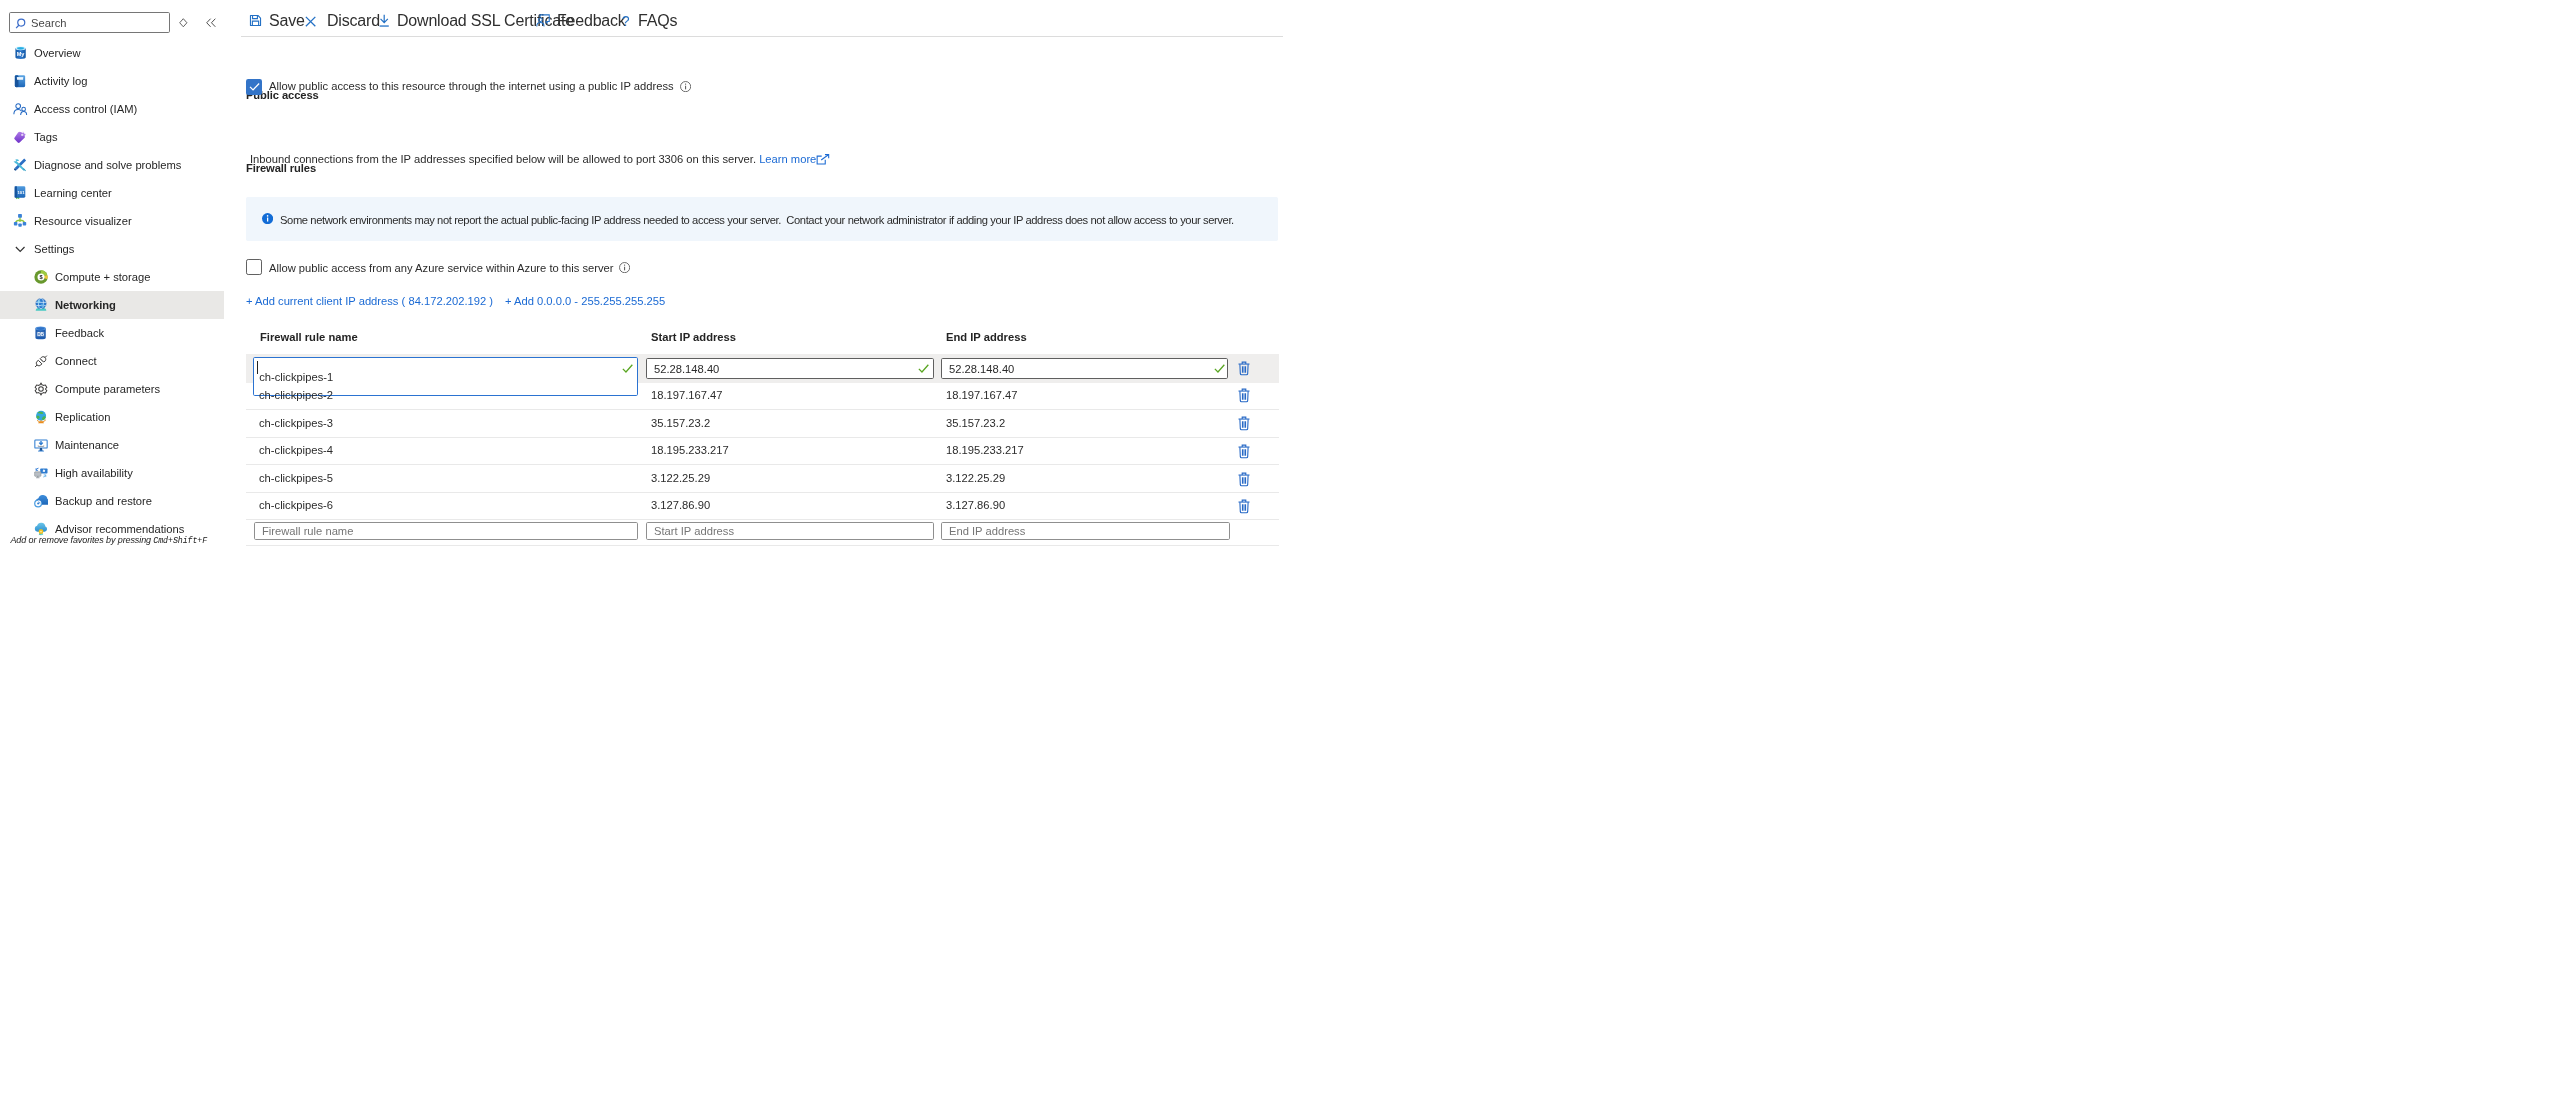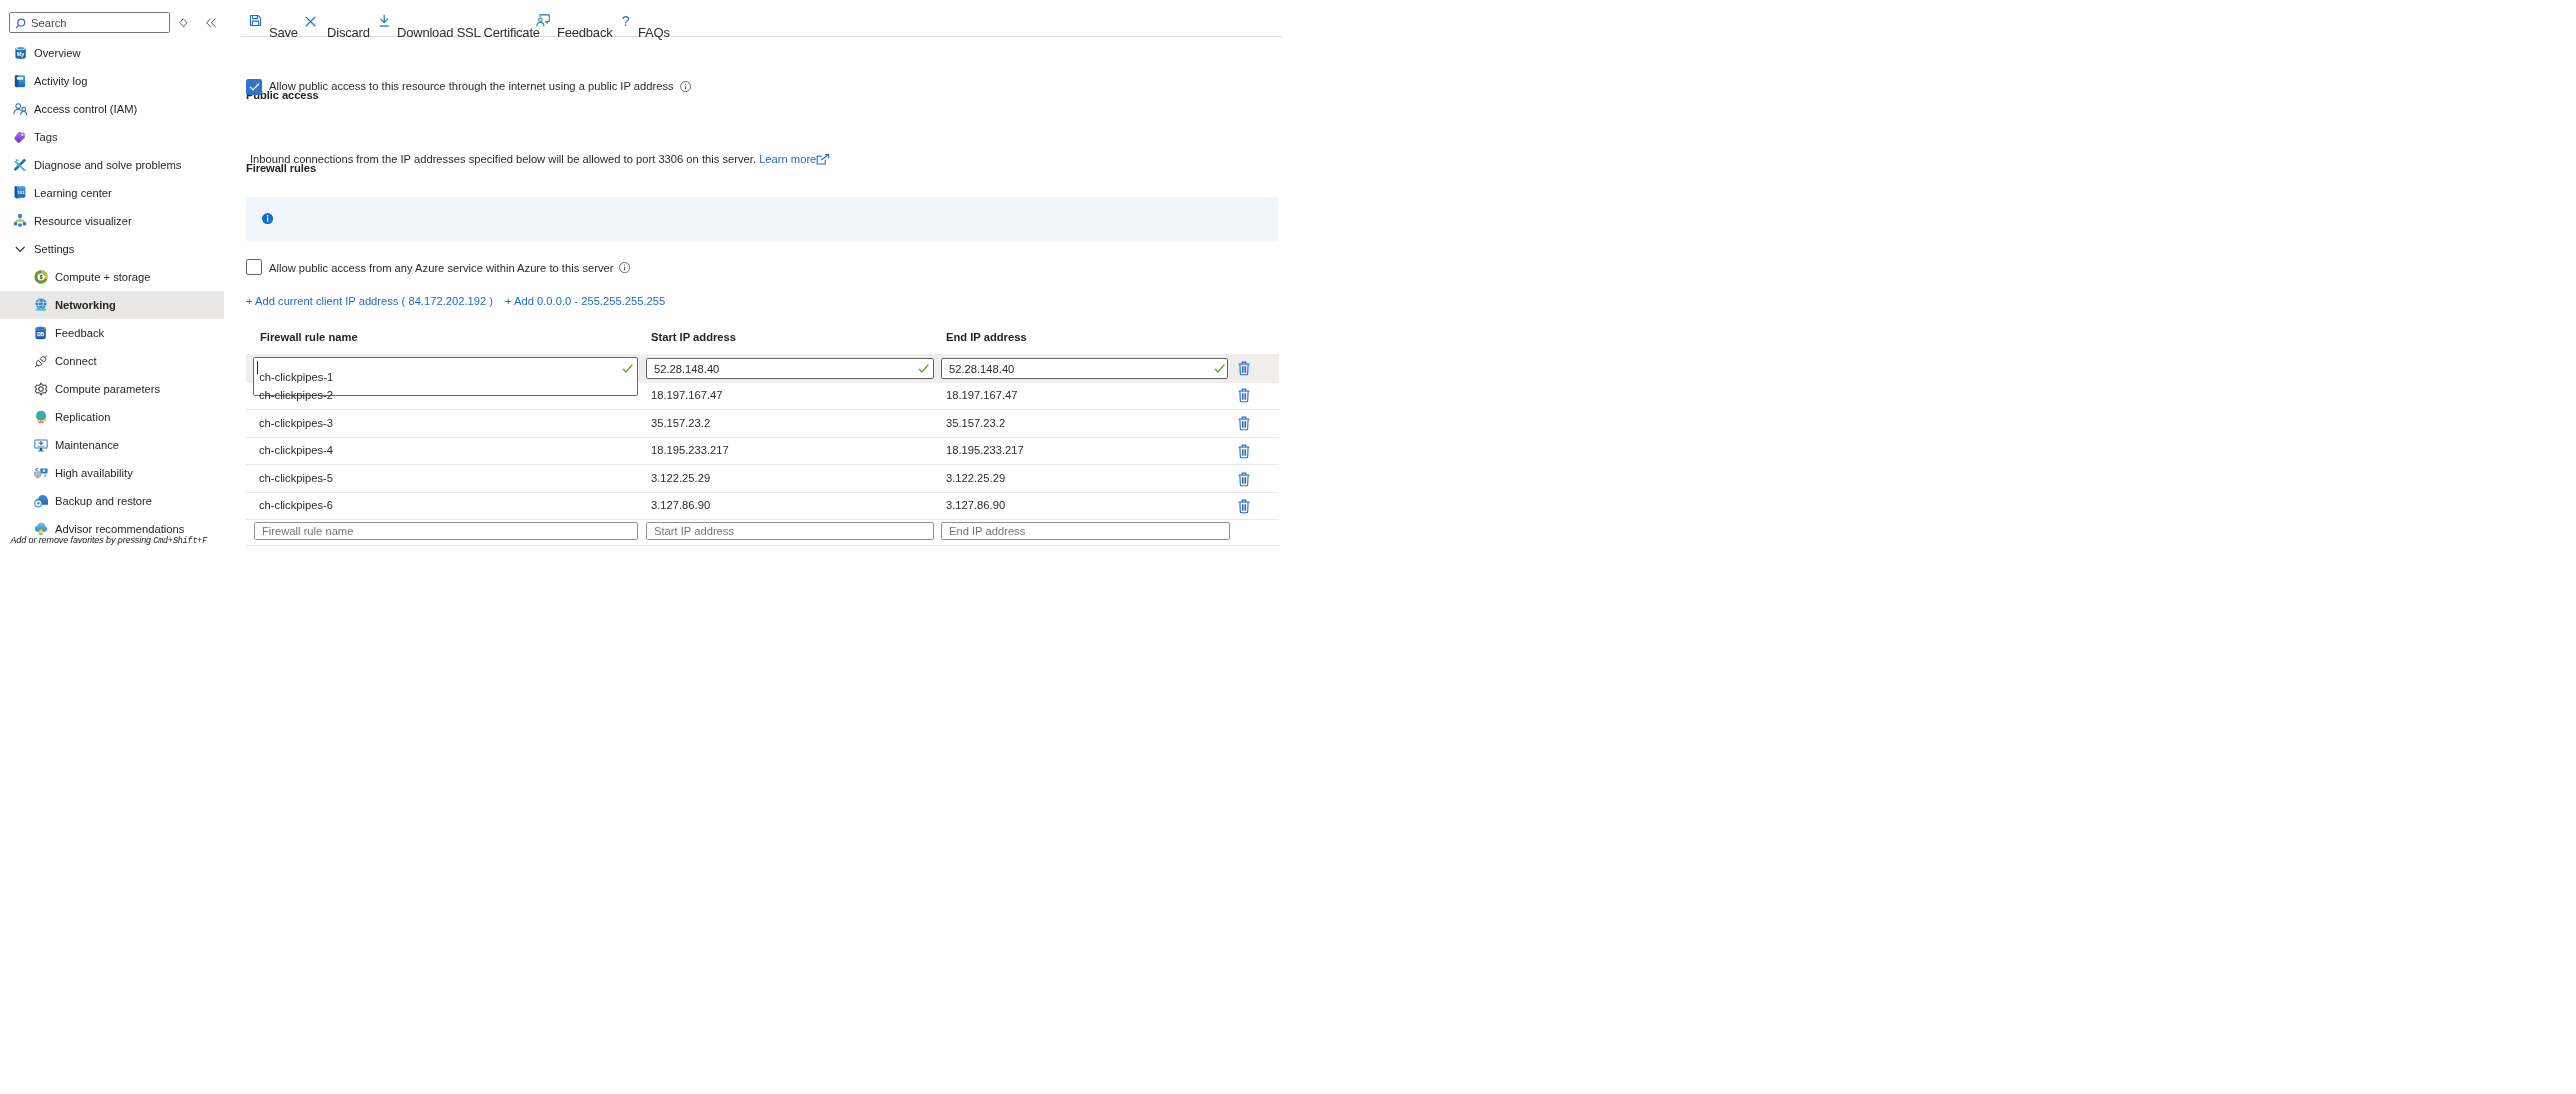--- a/index.html
+++ b/index.html
@@ -16,21 +16,21 @@
 .mrow .lb { position:absolute; left:34px; white-space:nowrap; }
 .mrow.sub .ic { left:34px; width:14px; height:14px; }
 .mrow.sub .lb { left:55px; }
 .mrow.sel { background:#e9e8e6; }
 .mrow.sel .lb { font-weight:bold; }
 #sidenote { left:10.4px; top:535px; font-size:9px; font-style:italic; color:#1a1a1a; letter-spacing:-0.1px; }
 #sidenote .mono { font-family:"Liberation Mono", monospace; font-size:8.3px; }
 
 
 #tbline { left:241px; top:36px; width:1042px; height:0.9px; background:#dcdcdc; }
-.tbitem { position:absolute; top:12px; height:41px; display:flex; align-items:center; font-size:13px; color:#2f2f2f; letter-spacing:-0.2px;text-align:right; }
+.tbitem { position:absolute; top:0; height:41px; display:flex; align-items:center; font-size:16px; color:#2f2f2f; letter-spacing:-0.2px;text-align:right; }
 .tbico { position:absolute; top:14.2px; }
 
 
 h2 { position:absolute; font-size:11.2px; font-weight:bold; color:#242424; letter-spacing:-0.1px;margin-top:36px; }
 .body13 { position:absolute; font-size:11.2px; color:#2b2b2b; white-space:nowrap; }
 .link { color:#1b6ad4; text-decoration:none; }
 .cb { position:absolute; width:15.5px; height:15.5px; border-radius:2.2px; }
 .cb.on { background:#3374c8; }
 .cb.off { border:0.9px solid #616161; background:#fff; }
 .infoc { position:absolute; }
@@ -372,20 +372,21 @@
       <path d="M5.9 7 L14.3 0.9" fill="none" stroke="#1b6ad4" stroke-width="1.25"></path>
       <path d="M10.3 0.7 H14.6 V4.9" fill="none" stroke="#1b6ad4" stroke-width="1.25"></path>
     </svg>
 
   <div class="abs" id="banner"></div>
   <svg class="abs" style="left:262px;top:213px" width="11.2" height="11.2" viewBox="0 0 13 13">
       <circle cx="6.5" cy="6.5" r="6.5" fill="#126cd6"></circle>
       <rect x="5.8" y="5.3" width="1.5" height="4.6" fill="#fff"></rect>
       <circle cx="6.5" cy="3.4" r="0.95" fill="#fff"></circle>
     </svg>
+  <div class="body13" style="left:280px;top:214px;letter-spacing:-0.4px">Some network environments may not report the actual public-facing IP address needed to access your server.&nbsp; Contact your network administrator if adding your IP address does not allow access to your server.</div>
 
   <div class="cb off" style="left:246px;top:259px"></div>
   <div class="body13" style="left:269px;top:262px">Allow public access from any Azure service within Azure to this server</div>
   <svg class="infoc" style="left:619px;top:262px" width="11.2" height="11.2" viewBox="0 0 13 13">
       <circle cx="6.5" cy="6.5" r="5.9" fill="none" stroke="#565656" stroke-width="1"></circle>
       <rect x="5.9" y="5.5" width="1.2" height="4.2" fill="#565656"></rect>
       <rect x="5.9" y="3" width="1.2" height="1.3" fill="#565656"></rect>
     </svg>
 
   <div class="body13" style="left:246px;top:295px"><span class="link">+ Add current client IP address ( 84.172.202.192 )</span></div>

